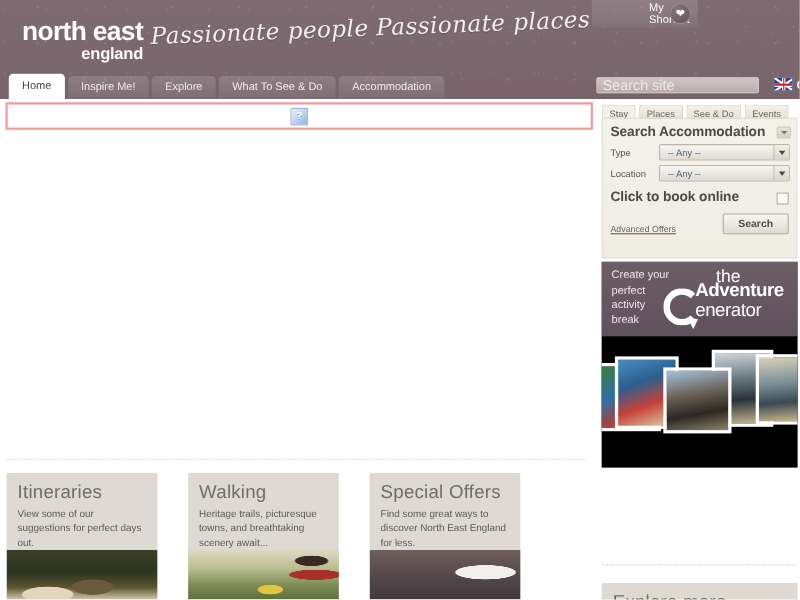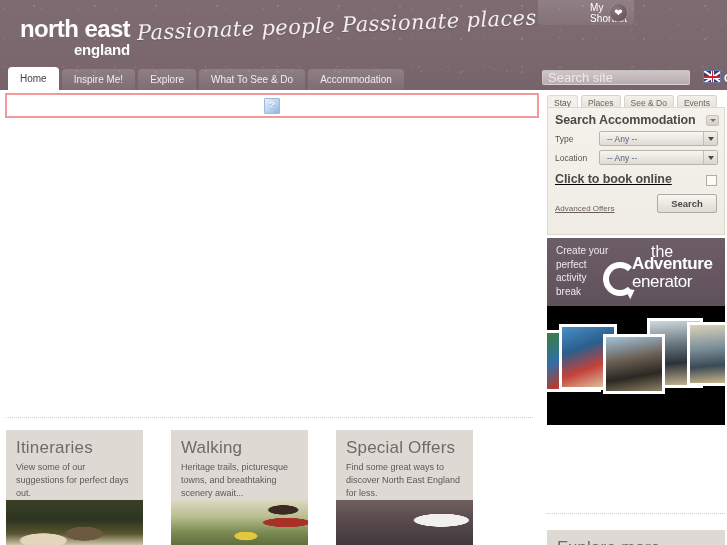--- a/index.html
+++ b/index.html
@@ -311,21 +311,20 @@
   }
   .sel .sel-arrow i {
     width: 0; height: 0;
     border-left: 3px solid transparent;
     border-right: 3px solid transparent;
     border-top: 4px solid #4a4a4a;
   }
   #book-row {
     display: flex; align-items: flex-end; justify-content: space-between;
     padding: 7px 7px 0 7px;
-    text-decoration: underline;
   }
   #book-row .b-label {
     font-size: 12.5px; font-weight: bold; color: #4b4a46;
     letter-spacing: -.1px;
   }
   #book-chk {
     width: 11px; height: 11px;
     background: #fbfaf7; border: 1px solid #b2ada0;
     cursor: pointer;
   }

